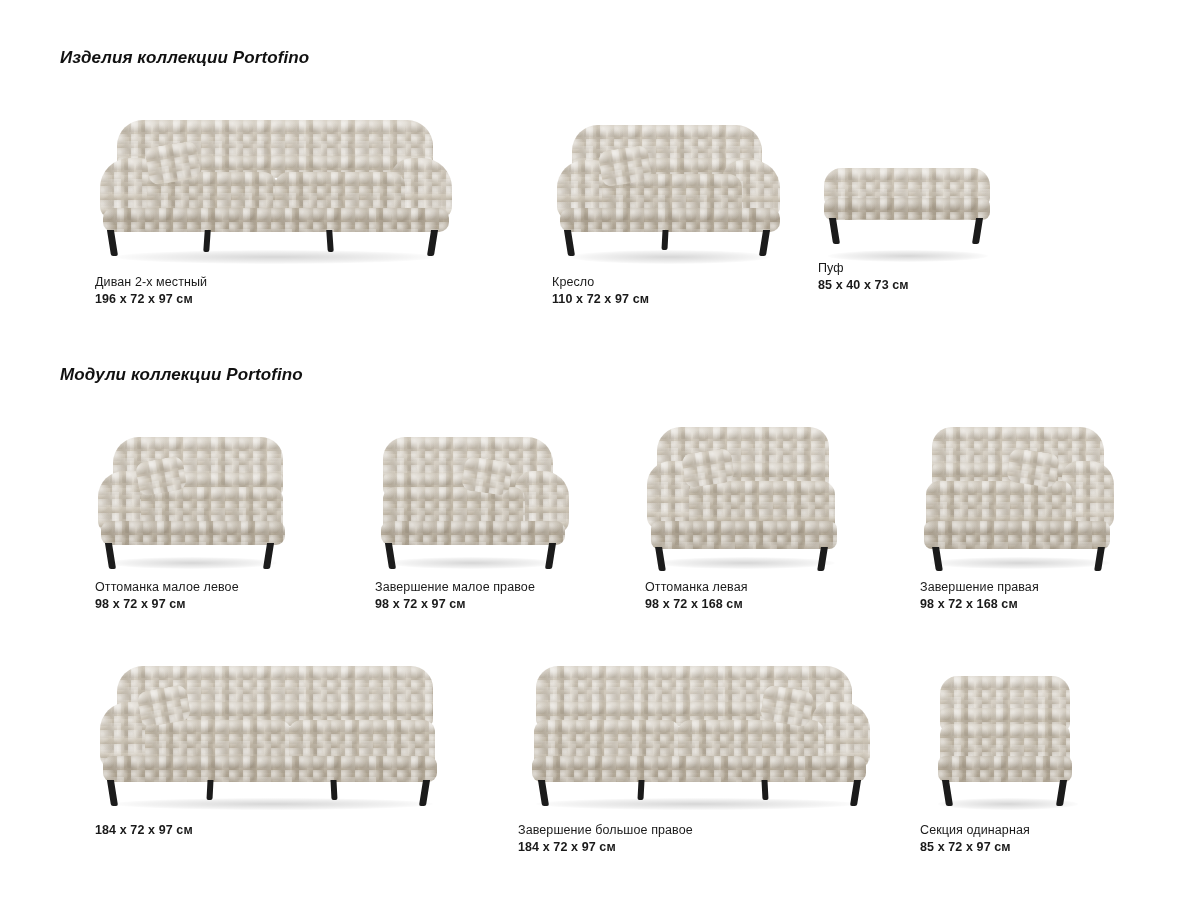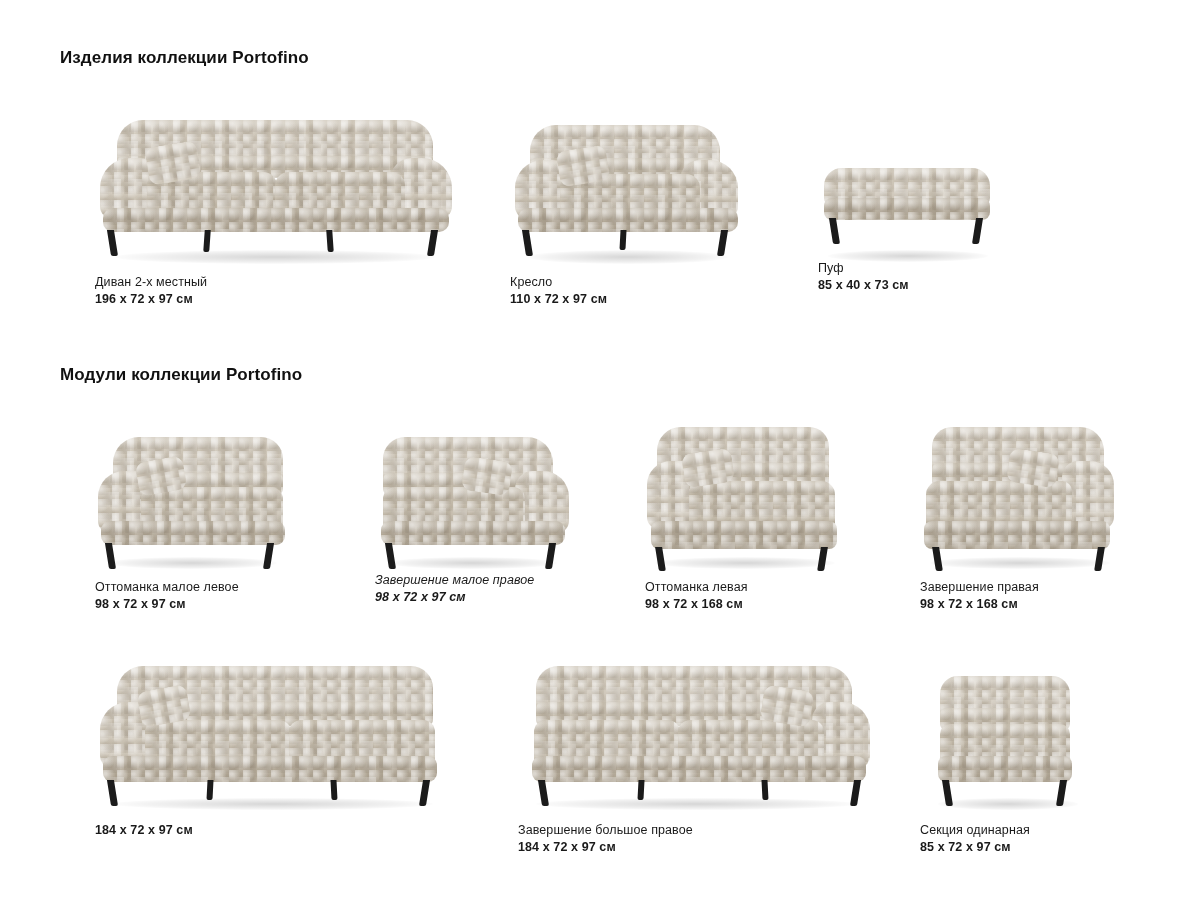--- a/index.html
+++ b/index.html
@@ -23,20 +23,21 @@
   .section-title {
     font-size: 17px;
     font-weight: bold;
     letter-spacing: 0.1px;
     color: #111111;
   }
   .section {
     position: absolute;
     left: 60px;
     right: 40px;
+    font-style: italic;
   }
   .item {
     position: relative;
   }
   .caption {
     font-size: 12.5px;
     line-height: 17px;
     color: #1a1a1a;
     white-space: nowrap;
   }
@@ -110,21 +111,21 @@
       <div class="leg" style="left:109px; top:120px; width:6px; height:22px; transform:skewX(-4deg);"></div>
       <div class="leg" style="left:232px; top:120px; width:6px; height:22px; transform:skewX(4deg);"></div>
       <div class="leg" style="left:334px; top:120px; width:7px; height:26px; transform:skewX(-9deg);"></div>
     </div>
     <div class="caption" style="margin-top:14px;">
       <div class="name">Диван 2-х местный</div>
       <div class="dims">196 x 72 x 97 см</div>
     </div>
   </div>
 
-  <div class="item" style="position:absolute; left:510px; top:110px; width:240px;">
+  <div class="item" style="position:absolute; left:552px; top:110px; width:240px;">
     <div class="fig" style="width:240px; height:150px;">
       <div class="shadow" style="left:18px; top:140px; width:200px; height:14px;"></div>
       <div class="fab light" style="left:20px; top:15px; width:190px; height:50px; border-radius:26px 26px 12px 12px;"></div>
       <div class="fab mid" style="left:20px; top:48px; width:190px; height:22px; border-radius:6px;"></div>
       <div class="fab light" style="left:5px; top:50px; width:58px; height:60px; border-radius:28px 20px 14px 14px;"></div>
       <div class="fab light" style="left:170px; top:50px; width:58px; height:60px; border-radius:20px 28px 14px 14px;"></div>
       <div class="fab mid" style="left:50px; top:64px; width:140px; height:46px; border-radius:14px 14px 10px 10px;"></div>
       <div class="fab dark" style="left:8px; top:98px; width:220px; height:24px; border-radius:10px;"></div>
       <div class="fab light" style="left:48px; top:38px; width:50px; height:36px; border-radius:10px; transform:rotate(-9deg);"></div>
       <div class="leg" style="left:14px; top:120px; width:7px; height:26px; transform:skewX(9deg);"></div>
@@ -178,21 +179,21 @@
       <div class="shadow" style="left:12px; top:142px; width:170px; height:12px;"></div>
       <div class="fab light" style="left:8px; top:22px; width:170px; height:54px; border-radius:22px 26px 10px 10px;"></div>
       <div class="fab mid" style="left:8px; top:58px; width:170px; height:22px; border-radius:6px;"></div>
       <div class="fab light" style="left:140px; top:56px; width:54px; height:62px; border-radius:18px 26px 12px 12px;"></div>
       <div class="fab mid" style="left:8px; top:72px; width:142px; height:46px; border-radius:12px 12px 10px 10px;"></div>
       <div class="fab dark" style="left:6px; top:106px; width:184px; height:24px; border-radius:9px;"></div>
       <div class="fab light" style="left:88px; top:44px; width:48px; height:34px; border-radius:10px; transform:rotate(8deg);"></div>
       <div class="leg" style="left:12px; top:128px; width:7px; height:26px; transform:skewX(9deg);"></div>
       <div class="leg" style="left:172px; top:128px; width:7px; height:26px; transform:skewX(-9deg);"></div>
     </div>
-    <div class="caption" style="margin-top:7px;font-style:italic;">
+    <div class="caption" style="margin-top:14px;">
       <div class="name">Завершение малое правое</div>
       <div class="dims">98 x 72 x 97 см</div>
     </div>
   </div>
 
   <div class="item" style="position:absolute; left:645px; top:415px; width:200px;">
     <div class="fig" style="width:200px; height:150px;">
       <div class="shadow" style="left:10px; top:142px; width:180px; height:12px;"></div>
       <div class="fab light" style="left:12px; top:12px; width:172px; height:52px; border-radius:24px 20px 10px 10px;"></div>
       <div class="fab mid" style="left:12px; top:48px; width:172px; height:24px; border-radius:6px;"></div>

